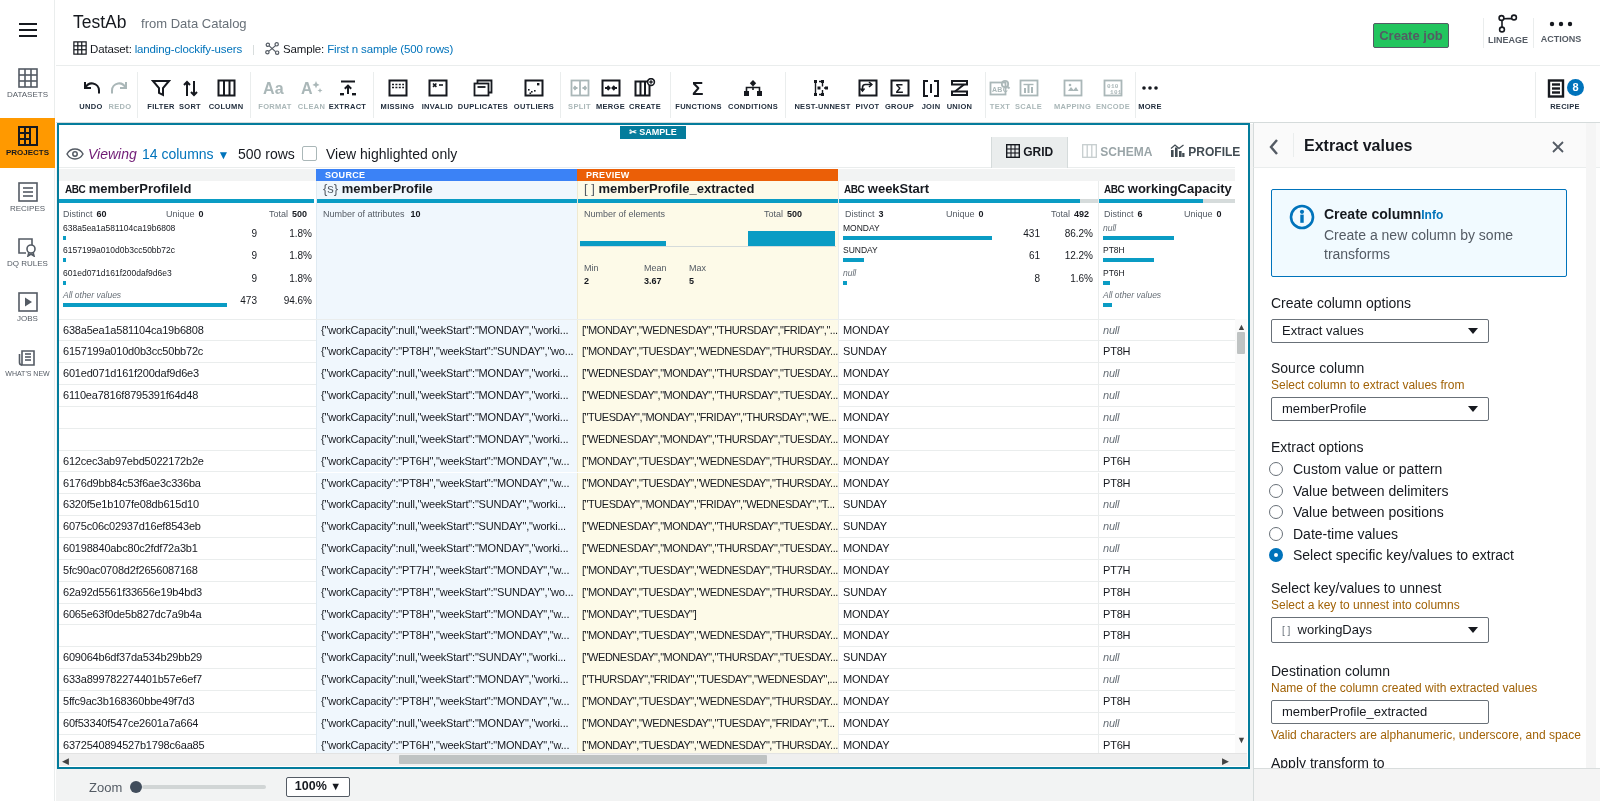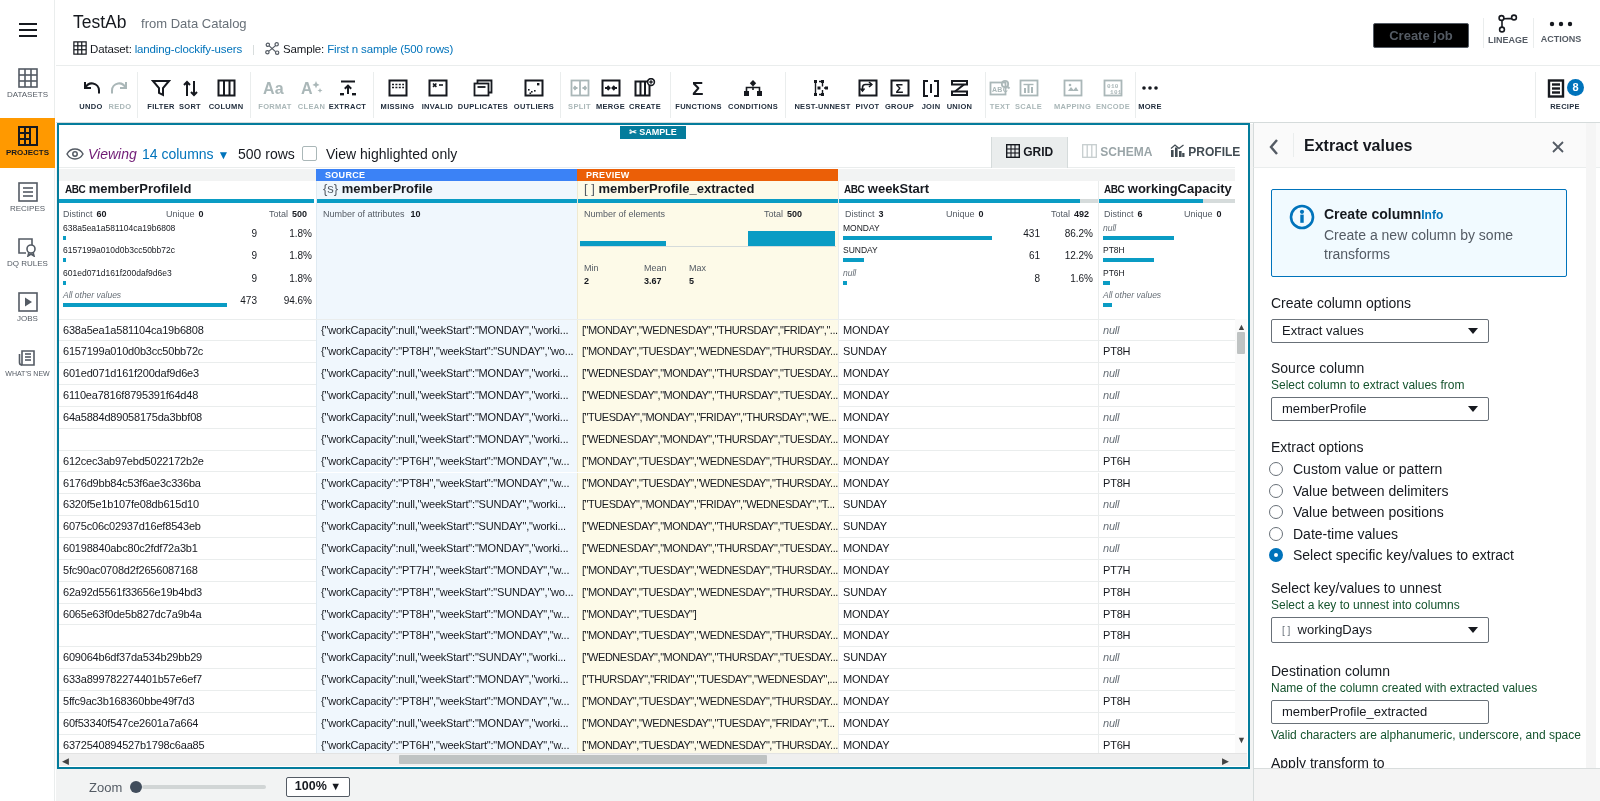--- a/index.html
+++ b/index.html
@@ -9,21 +9,21 @@
 .navitem{position:absolute;left:0;width:55px;text-align:center;color:#545b64}
 .navlabel{font-size:8px;letter-spacing:0;color:#545b64;margin-top:2px}
 #nav-projects{background:#ff9900;color:#16191f}
 #nav-projects .navlabel{color:#16191f;font-weight:bold}
 
 #tophead{left:56px;top:0;width:1544px;height:66px;background:#fff;border-bottom:1px solid #eaeded}
 #title{left:73px;top:12px;font-size:17.5px;color:#16191f}
 #fromcat{font-size:13px;color:#687078}
 #subline{left:73px;top:41px;font-size:11.5px;letter-spacing:-0.15px;color:#16191f}
 .blue{color:#0073bb}
-#createjob{left:1373px;top:23px;width:96px;height:25px;border:1px solid #545b64;border-radius:2px;font-size:13px;font-weight:bold;color:#545b64;text-align:center;line-height:23px;background:#000000}
+#createjob{left:1373px;top:23px;width:76px;height:25px;border:1px solid #545b64;border-radius:2px;font-size:13px;font-weight:bold;color:#545b64;text-align:center;line-height:23px;background:#22c55e}
 .hsep{position:absolute;width:1px;background:#eaeded}
 .topbtn{position:absolute;text-align:center;color:#545b64;font-size:9px;font-weight:bold}
 
 #toolbar{left:56px;top:67px;width:1544px;height:56px;background:#fff;border-bottom:1px solid #d5dbdb}
 .tb{position:absolute;top:77px;text-align:center;color:#232f3e;font-size:7.5px;font-weight:bold;letter-spacing:.3px}
 .tb .ticon{height:22px;display:flex;align-items:center;justify-content:center;margin-bottom:3px}
 .tb.dis{color:#aab7b8}
 .tsep{position:absolute;top:72px;height:46px;width:1px;background:#eaeded}
 
 #mainbg{left:56px;top:124px;width:1197px;height:677px;background:#f2f3f3}
@@ -69,21 +69,21 @@
 #zpct{left:286px;top:777px;width:64px;height:20px;background:#fff;border:1.5px solid #545b64;border-radius:2px;font-size:12.5px;font-weight:bold;color:#16191f;text-align:center;line-height:17px}
 
 #rpanel{left:1253px;top:123px;width:347px;height:678px;background:#fff;border-left:1px solid #d5dbdb}
 #rphead{left:1253px;top:123px;width:347px;height:45px;background:#fafafa;border-bottom:1px solid #eaeded;border-left:1px solid #d5dbdb}
 #rptitle{left:1304px;top:137px;font-size:16px;font-weight:bold;color:#16191f}
 
 #rpdiv{left:1293px;top:133px;width:1px;height:24px;background:#eaeded}
 
 #infobox{left:1271px;top:189px;width:296px;height:88px;background:#f1faff;border:1px solid #0073bb;border-radius:2px}
 .rlabel{position:absolute;font-size:14px;color:#16191f}
-.rsmall{position:absolute;font-size:12px;color:#14532d}
+.rsmall{position:absolute;font-size:12px;color:#a16207}
 .rselect{position:absolute;left:1271px;width:218px;height:24px;background:#fff;border:1px solid #687078;border-radius:2px;font-size:13px;color:#16191f;line-height:22px;padding-left:10px}
 .caret{position:absolute;width:0;height:0;border-left:5px solid transparent;border-right:5px solid transparent;border-top:6px solid #16191f}
 .radio{position:absolute;width:14px;height:14px;border:1px solid #687078;border-radius:50%;background:#fff}
 .radiosel{border:5px solid #0073bb}
 .rfoot{left:1254px;top:768px;width:346px;height:33px;background:#f4f4f4;border-top:1px solid #d9dddd;z-index:41}
 
 #rscroll{left:1586px;top:123px;width:10px;height:645px;background:#f5f5f5;z-index:40}
 #rthumb{left:1587px;top:140px;width:8px;height:420px;background:#b6b6b6;border-radius:0}
 svg{display:block}
 #recipetb .ticon{transform:translateX(-9px)}
@@ -638,21 +638,20 @@
     <div class="dc dc5 nullv">null</div>
   </div>
 <div class="drow" style="top:385.1px">
     <div class="dc dc1">6110ea7816f8795391f64d48</div>
     <div class="dc dc2">{"workCapacity":null,"weekStart":"MONDAY","worki...</div>
     <div class="dc dc3">["WEDNESDAY","MONDAY","THURSDAY","TUESDAY...</div>
     <div class="dc dc4">MONDAY</div>
     <div class="dc dc5 nullv">null</div>
   </div>
 <div class="drow" style="top:406.9px">
-    <div class="dc dc1">64a5884d89058175da3bbf08</div>
     <div class="dc dc2">{"workCapacity":null,"weekStart":"MONDAY","worki...</div>
     <div class="dc dc3">["TUESDAY","MONDAY","FRIDAY","THURSDAY","WE...</div>
     <div class="dc dc4">MONDAY</div>
     <div class="dc dc5 nullv">null</div>
   </div>
 <div class="drow" style="top:428.8px">
     <div class="dc dc2">{"workCapacity":null,"weekStart":"MONDAY","worki...</div>
     <div class="dc dc3">["WEDNESDAY","MONDAY","THURSDAY","TUESDAY...</div>
     <div class="dc dc4">MONDAY</div>
     <div class="dc dc5 nullv">null</div>

